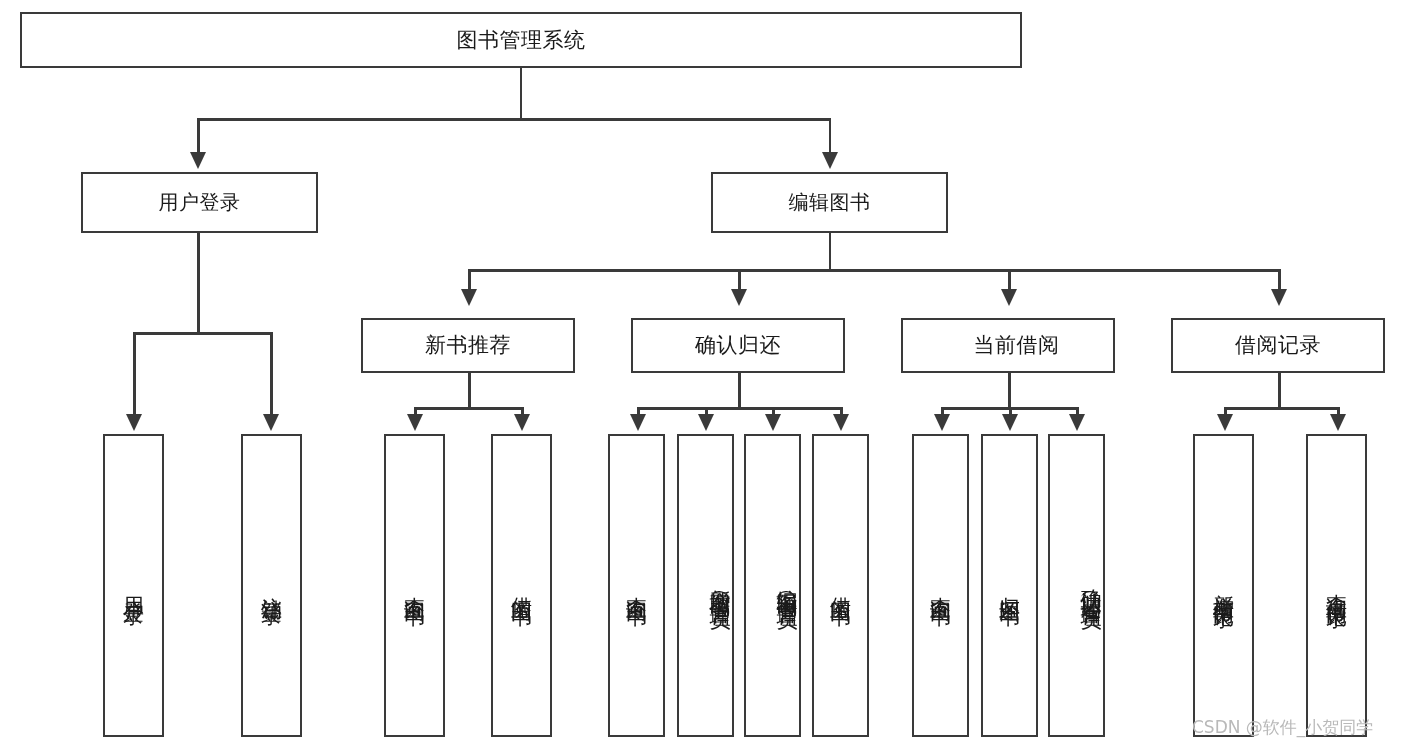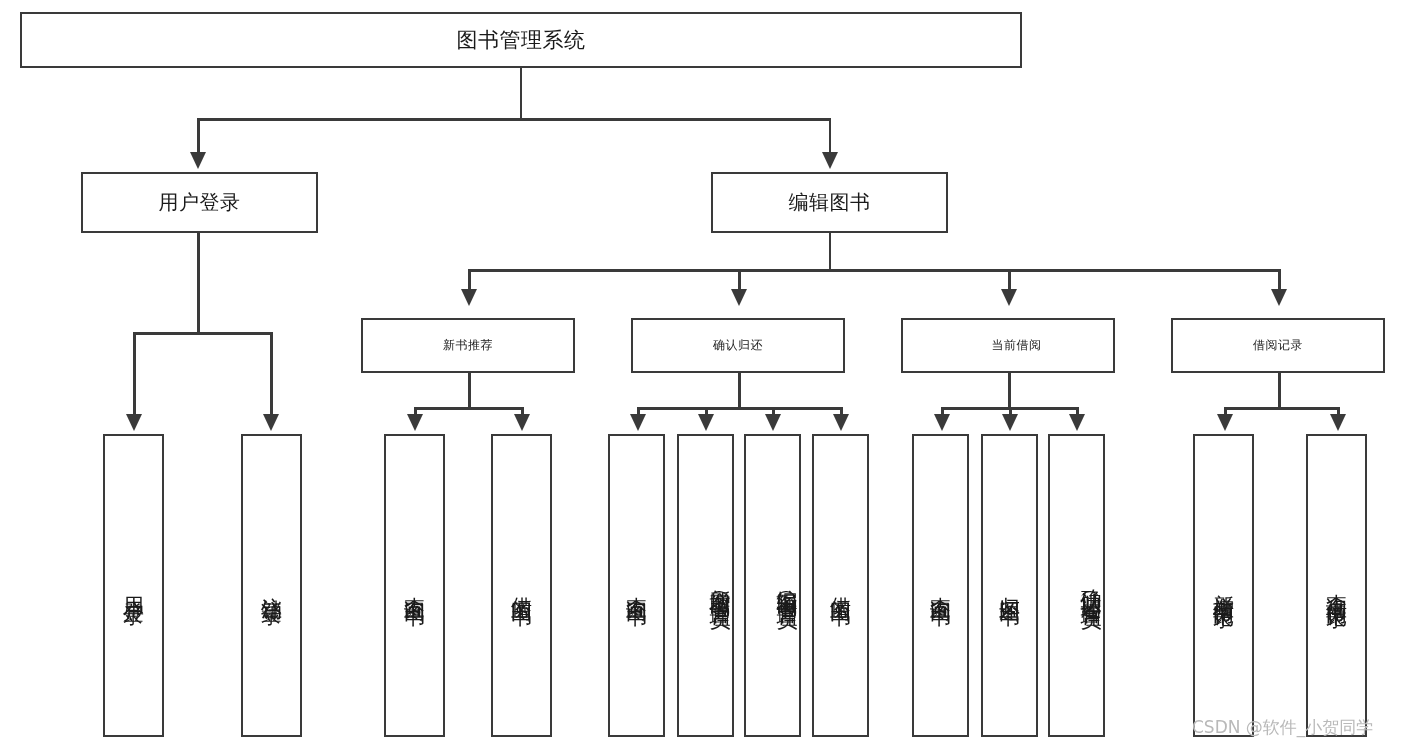--- a/index.html
+++ b/index.html
@@ -31,21 +31,21 @@
     line-height: 1.15;
     letter-spacing: 0.5px;
   }
   .node.root {
     font-size: 21px;
   }
   .node.level2 {
     font-size: 20px;
   }
   .node.level3 {
-    font-size: 12px;
+    font-size: 21px;
   }
   
   .node.leaf {
     writing-mode: vertical-rl;
     text-orientation: upright;
     font-size: 21px;
     letter-spacing: 3px;
     padding: 8px 0;
   }
   .node.leaf.align-center {

